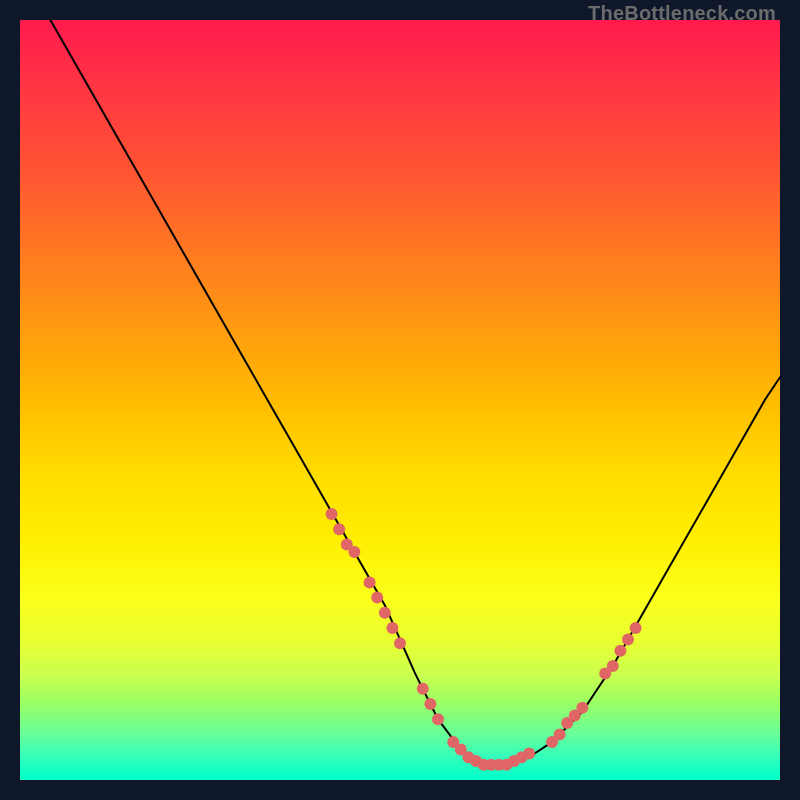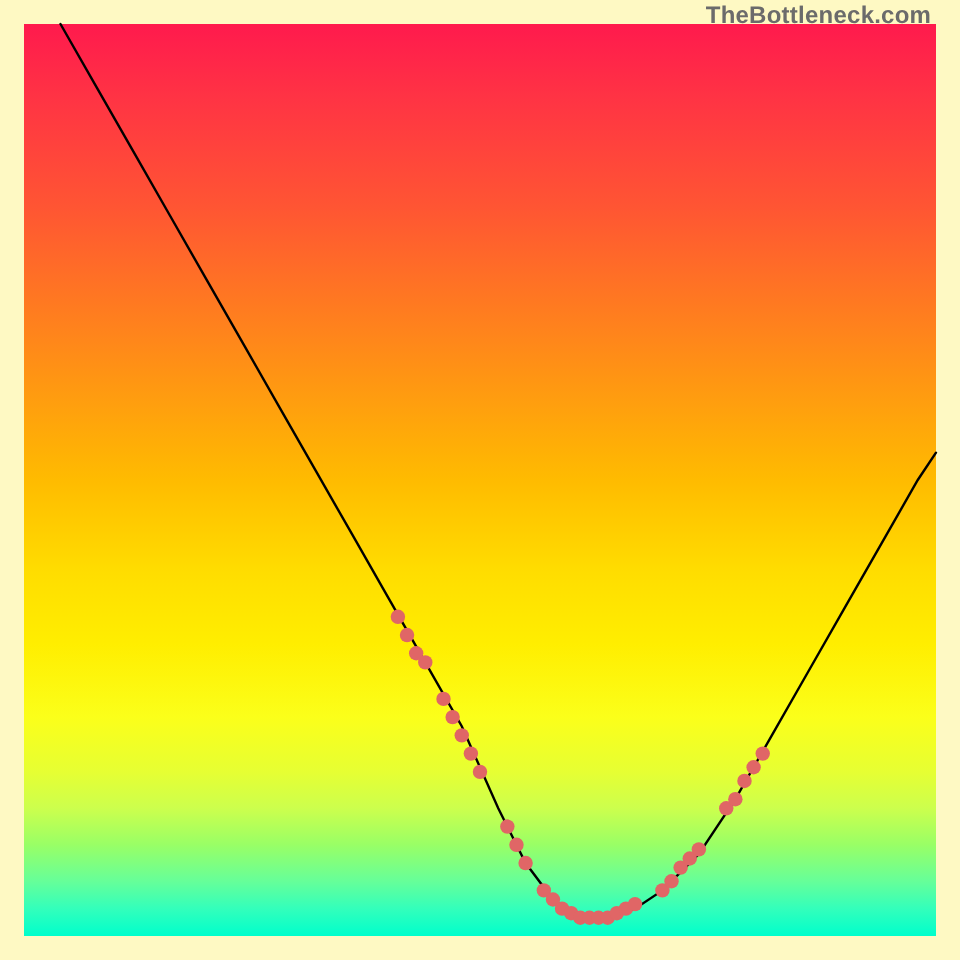--- a/index.html
+++ b/index.html
@@ -1,21 +1,21 @@
 <!DOCTYPE html>
 <html><head>
 <meta charset="utf-8">
 <style>
   * { margin: 0; padding: 0; box-sizing: border-box; }
   html, body { width: 800px; height: 800px; overflow: hidden; background: #000; }
   .frame {
     position: relative;
     width: 800px;
     height: 800px;
-    background: #fef9c3;
+    background: #0f172a;
     padding-left: 12px;
   }
   .plot-area {
     position: absolute;
     left: 20px;
     top: 20px;
     width: 760px;
     height: 760px;
     background: linear-gradient(to bottom,
       #ff1a4d 0%,

